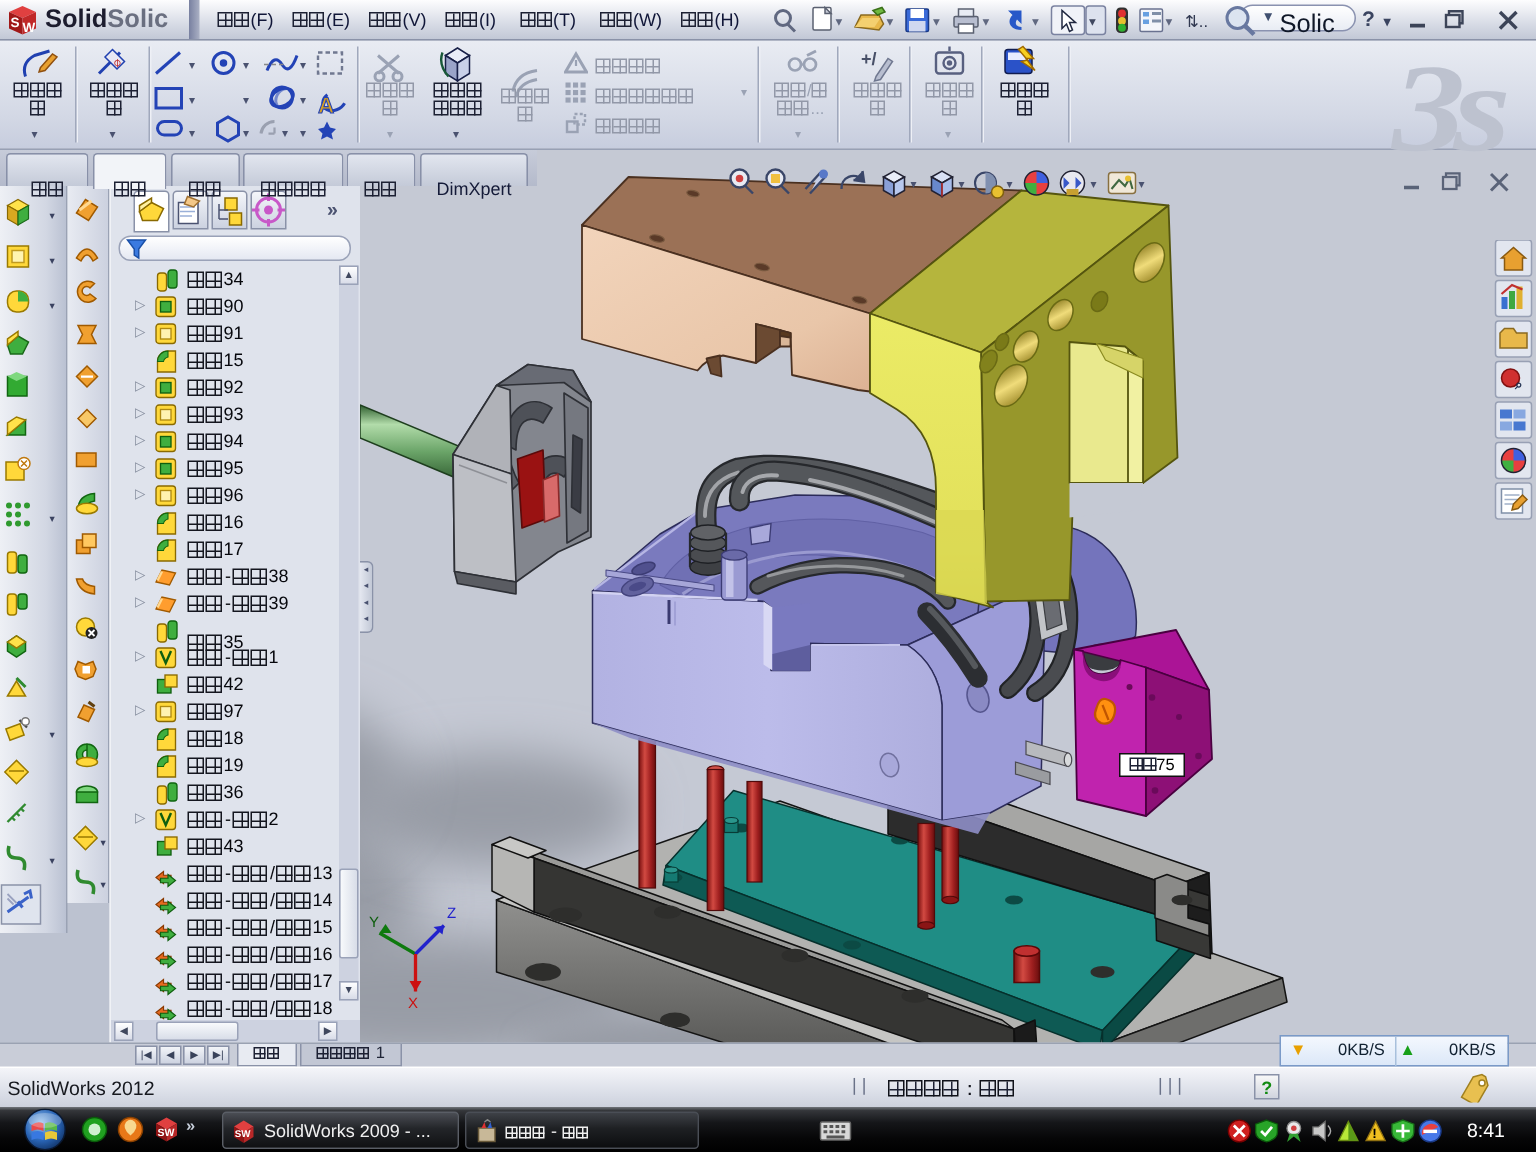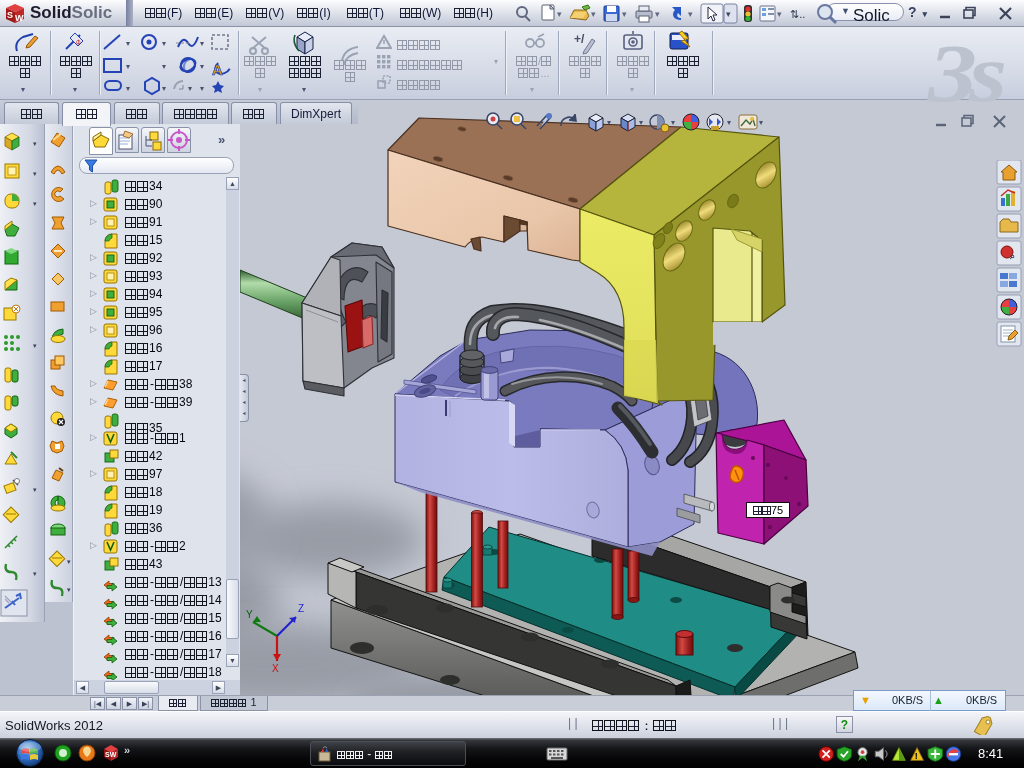--- a/index.html
+++ b/index.html
@@ -262,21 +262,21 @@
  <svg class="abs" style="left:668px;top:2px" width="26" height="26" viewBox="0 0 26 26">
       <rect x="2" y="4" width="18" height="16" rx="2" fill="#2a52c8" stroke="#101c50"></rect>
       <rect x="4" y="6" width="14" height="5" fill="#e8ecff"></rect>
       <path d="M14,2 l7,8 -5,0 6,8 -9,-6 4,-1 -6,-7 z" fill="#f8d020" stroke="#a06a00"></path>
     </svg>
  <div class="lb1" style="left:660px;top:28px;width:46px"><i class="c"></i><i class="c"></i><i class="c"></i><br><i class="c"></i></div>
  <div class="abs" style="left:928px;top:-10px;font-size:98px;font-style:italic;font-weight:bold;color:#bdc2cf;font-family:'Liberation Serif',serif;letter-spacing:-8px;transform:scaleY(.85)">3s</div>
 </div>
 
 <div class="abs" id="tabrow" style="left:0;top:100px;width:358px;height:24px;background:linear-gradient(#c7ccd9,#b4bacb);z-index:5">
- <style>.tab{position:absolute;top:2px;height:22px;background:linear-gradient(#e2e6ef,#c4cad8);border:1px solid #8890a8;border-bottom:none;border-radius:3px 3px 0 0;font-size:12px;color:#141a38;text-align:center;padding-top:4px}</style>
+ <style>.tab{position:absolute;top:2px;height:22px;background:linear-gradient(#e2e6ef,#c4cad8);border:1px solid #8890a8;border-bottom:none;border-radius:3px 3px 0 0;font-size:12px;color:#141a38;text-align:center;padding-top:16px}</style>
  <div class="tab" style="left:4px;width:55px"><i class="c"></i><i class="c"></i></div>
  <div class="tab" style="left:62px;width:49px;background:#f2f4f8;height:24px;z-index:2"><i class="c"></i><i class="c"></i></div>
  <div class="tab" style="left:114px;width:46px"><i class="c"></i><i class="c"></i></div>
  <div class="tab" style="left:162px;width:67px"><i class="c"></i><i class="c"></i><i class="c"></i><i class="c"></i></div>
  <div class="tab" style="left:231px;width:46px"><i class="c"></i><i class="c"></i></div>
  <div class="tab" style="left:280px;width:72px">DimXpert</div>
 </div>
 
 <div class="abs" style="left:0;top:124px;width:73px;height:573px;background:#bcc2d0"></div>
 <div class="abs" id="lcol1" style="left:0;top:124px;width:45px;height:498px;background:linear-gradient(90deg,#eef0f5,#d2d7e3 70%,#bac1d2);border-right:1px solid #9aa2b4">
@@ -1129,20 +1129,29 @@
       <path d="M30,4 q3,-3 6,0 q3,4 -3,9 q-6,-5 -3,-9" fill="#f8d890"></path>
   <g transform="translate(48,0)">
         <polygon points="2,5 9,1 16,5 9,9" fill="#e04040"></polygon>
         <polygon points="2,5 9,9 9,17 2,13" fill="#901414"></polygon>
         <polygon points="16,5 9,9 9,17 16,13" fill="#b82828"></polygon>
         <text x="3" y="13" font-size="7" fill="#fff" font-weight="bold">SW</text>
       </g>
   <text x="70" y="10" font-size="11" fill="#c8d0dc" font-weight="bold">»</text>
  </svg>
 
+ <div class="abs" style="left:148px;top:3px;width:158px;height:25px;background:linear-gradient(#4a4d54,#232529 45%,#101113);border:1px solid #5a5e66;border-radius:3px">
+  <svg class="abs" style="left:5px;top:4px" width="17" height="17" viewBox="0 0 17 17">
+        <polygon points="2,5 8.5,1 15,5 8.5,9" fill="#e04040"></polygon>
+        <polygon points="2,5 8.5,9 8.5,16 2,12" fill="#901414"></polygon>
+        <polygon points="15,5 8.5,9 8.5,16 15,12" fill="#b82828"></polygon>
+        <text x="2.5" y="12" font-size="6.5" fill="#fff" font-weight="bold">SW</text>
+      </svg>
+  <span class="abs" style="left:27px;top:5px;font-size:12px;color:#f0f0f0">SolidWorks 2009 - ...</span>
+ </div>
  <div class="abs" style="left:310px;top:3px;width:156px;height:25px;background:linear-gradient(#3e4147,#1e2023 45%,#0c0d0f);border:1px solid #4a4e56;border-radius:3px">
   <svg class="abs" style="left:6px;top:4px" width="16" height="17" viewBox="0 0 16 17">
         <rect x="2" y="6" width="11" height="9" fill="#c8b898" stroke="#6a5a3a"></rect>
         <g>
           <path d="M4,6 l2,-4 1,4" fill="#e03030"></path>
           <path d="M8,6 l2,-4 1,4" fill="#3060d0"></path>
           <path d="M6,2 l2,-1.5 2,1.5" stroke="#888" fill="none"></path>
         </g>
       </svg>
   <span class="abs" style="left:26px;top:5px;font-size:12px;color:#e8e8e8"><i class="c w s9"></i><i class="c w s9"></i><i class="c w s9"></i> - <i class="c w s9"></i><i class="c w s9"></i></span>

